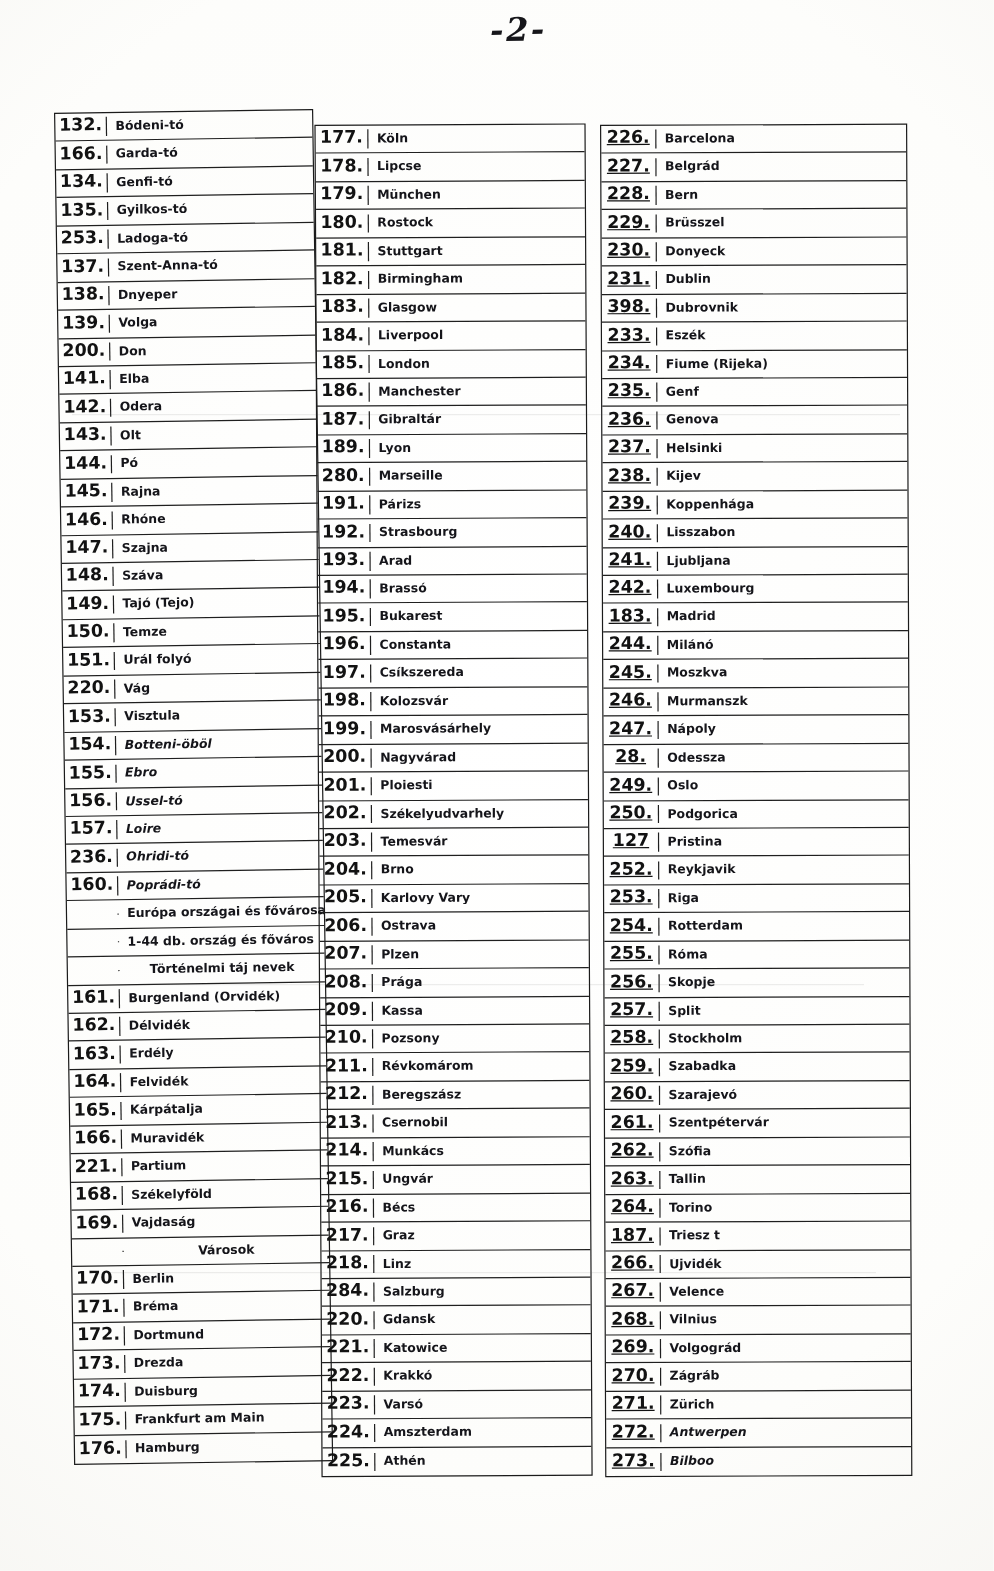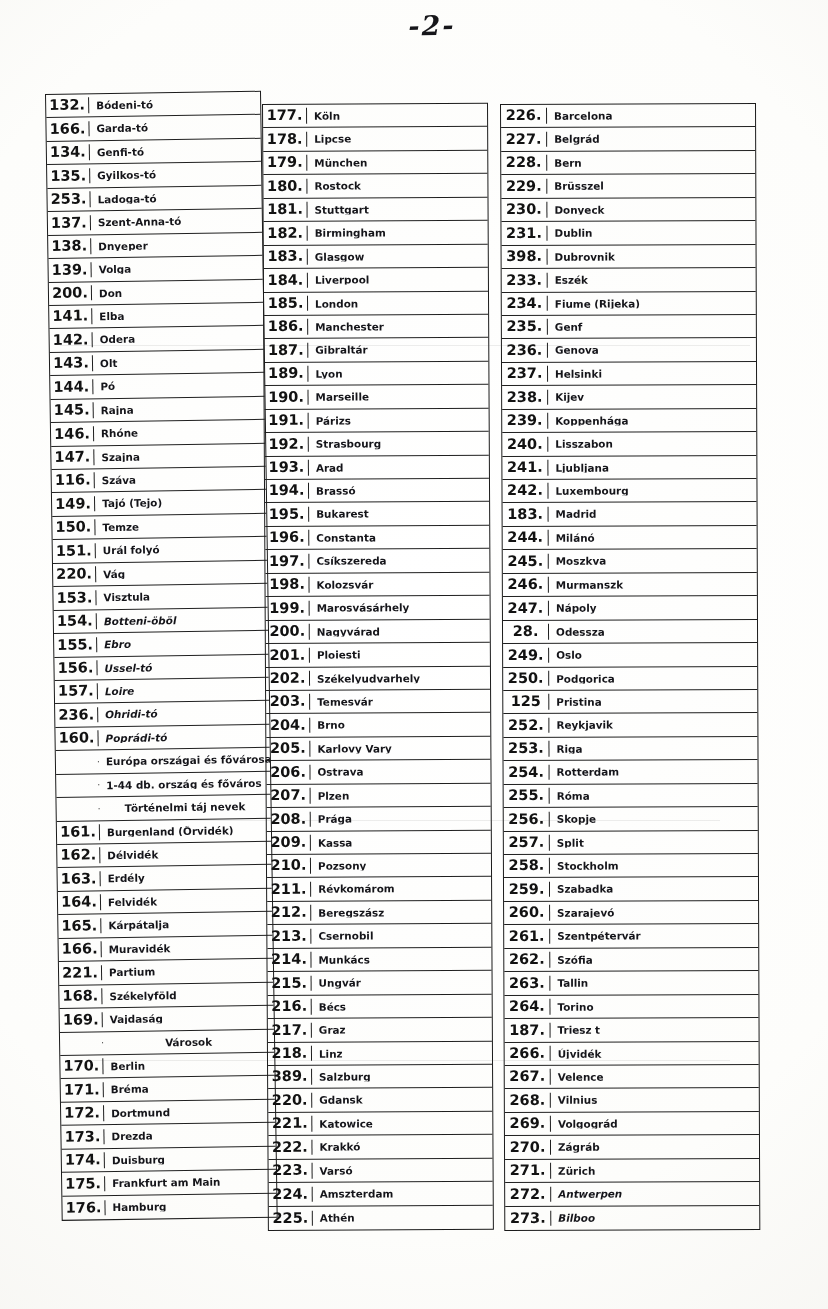--- a/index.html
+++ b/index.html
@@ -81,21 +81,21 @@
     text-align: center;
     font-size: 14.5px;
     font-weight: 700;
     color: #121212;
     line-height: 1;
     padding-bottom: 1px;
     font-family: "DejaVu Sans", sans-serif;
   }
   .col-1 .num { width: 43px; }
   .col-2 .num { width: 44px; }
-  .col-3 .num { width: 46px; }
+  .col-3 .num { width: 46px; text-decoration: underline; }
 
   .label {
     flex: 1 1 auto;
     box-sizing: border-box;
     padding-left: 7px;
     font-size: 10.4px;
     font-weight: 600;
     color: #15151a;
     line-height: 1;
     white-space: nowrap;
@@ -183,21 +183,21 @@
       </div>
       <div class="row">
         <div class="num">146.</div>
         <div class="label">Rhóne</div>
       </div>
       <div class="row">
         <div class="num">147.</div>
         <div class="label">Szajna</div>
       </div>
       <div class="row">
-        <div class="num">116.</div>
+        <div class="num">148.</div>
         <div class="label">Száva</div>
       </div>
       <div class="row">
         <div class="num">149.</div>
         <div class="label">Tajó (Tejo)</div>
       </div>
       <div class="row">
         <div class="num">150.</div>
         <div class="label">Temze</div>
       </div>
@@ -361,21 +361,21 @@
       </div>
       <div class="row">
         <div class="num">187.</div>
         <div class="label">Gibraltár</div>
       </div>
       <div class="row">
         <div class="num">189.</div>
         <div class="label">Lyon</div>
       </div>
       <div class="row">
-        <div class="num">190.</div>
+        <div class="num">280.</div>
         <div class="label">Marseille</div>
       </div>
       <div class="row">
         <div class="num">191.</div>
         <div class="label">Párizs</div>
       </div>
       <div class="row">
         <div class="num">192.</div>
         <div class="label">Strasbourg</div>
       </div>
@@ -477,21 +477,21 @@
       </div>
       <div class="row">
         <div class="num">217.</div>
         <div class="label">Graz</div>
       </div>
       <div class="row">
         <div class="num">218.</div>
         <div class="label">Linz</div>
       </div>
       <div class="row">
-        <div class="num">389.</div>
+        <div class="num">284.</div>
         <div class="label">Salzburg</div>
       </div>
       <div class="row">
         <div class="num">220.</div>
         <div class="label">Gdansk</div>
       </div>
       <div class="row">
         <div class="num">221.</div>
         <div class="label">Katowice</div>
       </div>
@@ -607,21 +607,21 @@
       </div>
       <div class="row">
         <div class="num">249.</div>
         <div class="label">Oslo</div>
       </div>
       <div class="row">
         <div class="num">250.</div>
         <div class="label">Podgorica</div>
       </div>
       <div class="row">
-        <div class="num">125</div>
+        <div class="num">127</div>
         <div class="label">Pristina</div>
       </div>
       <div class="row">
         <div class="num">252.</div>
         <div class="label">Reykjavik</div>
       </div>
       <div class="row">
         <div class="num">253.</div>
         <div class="label">Riga</div>
       </div>

